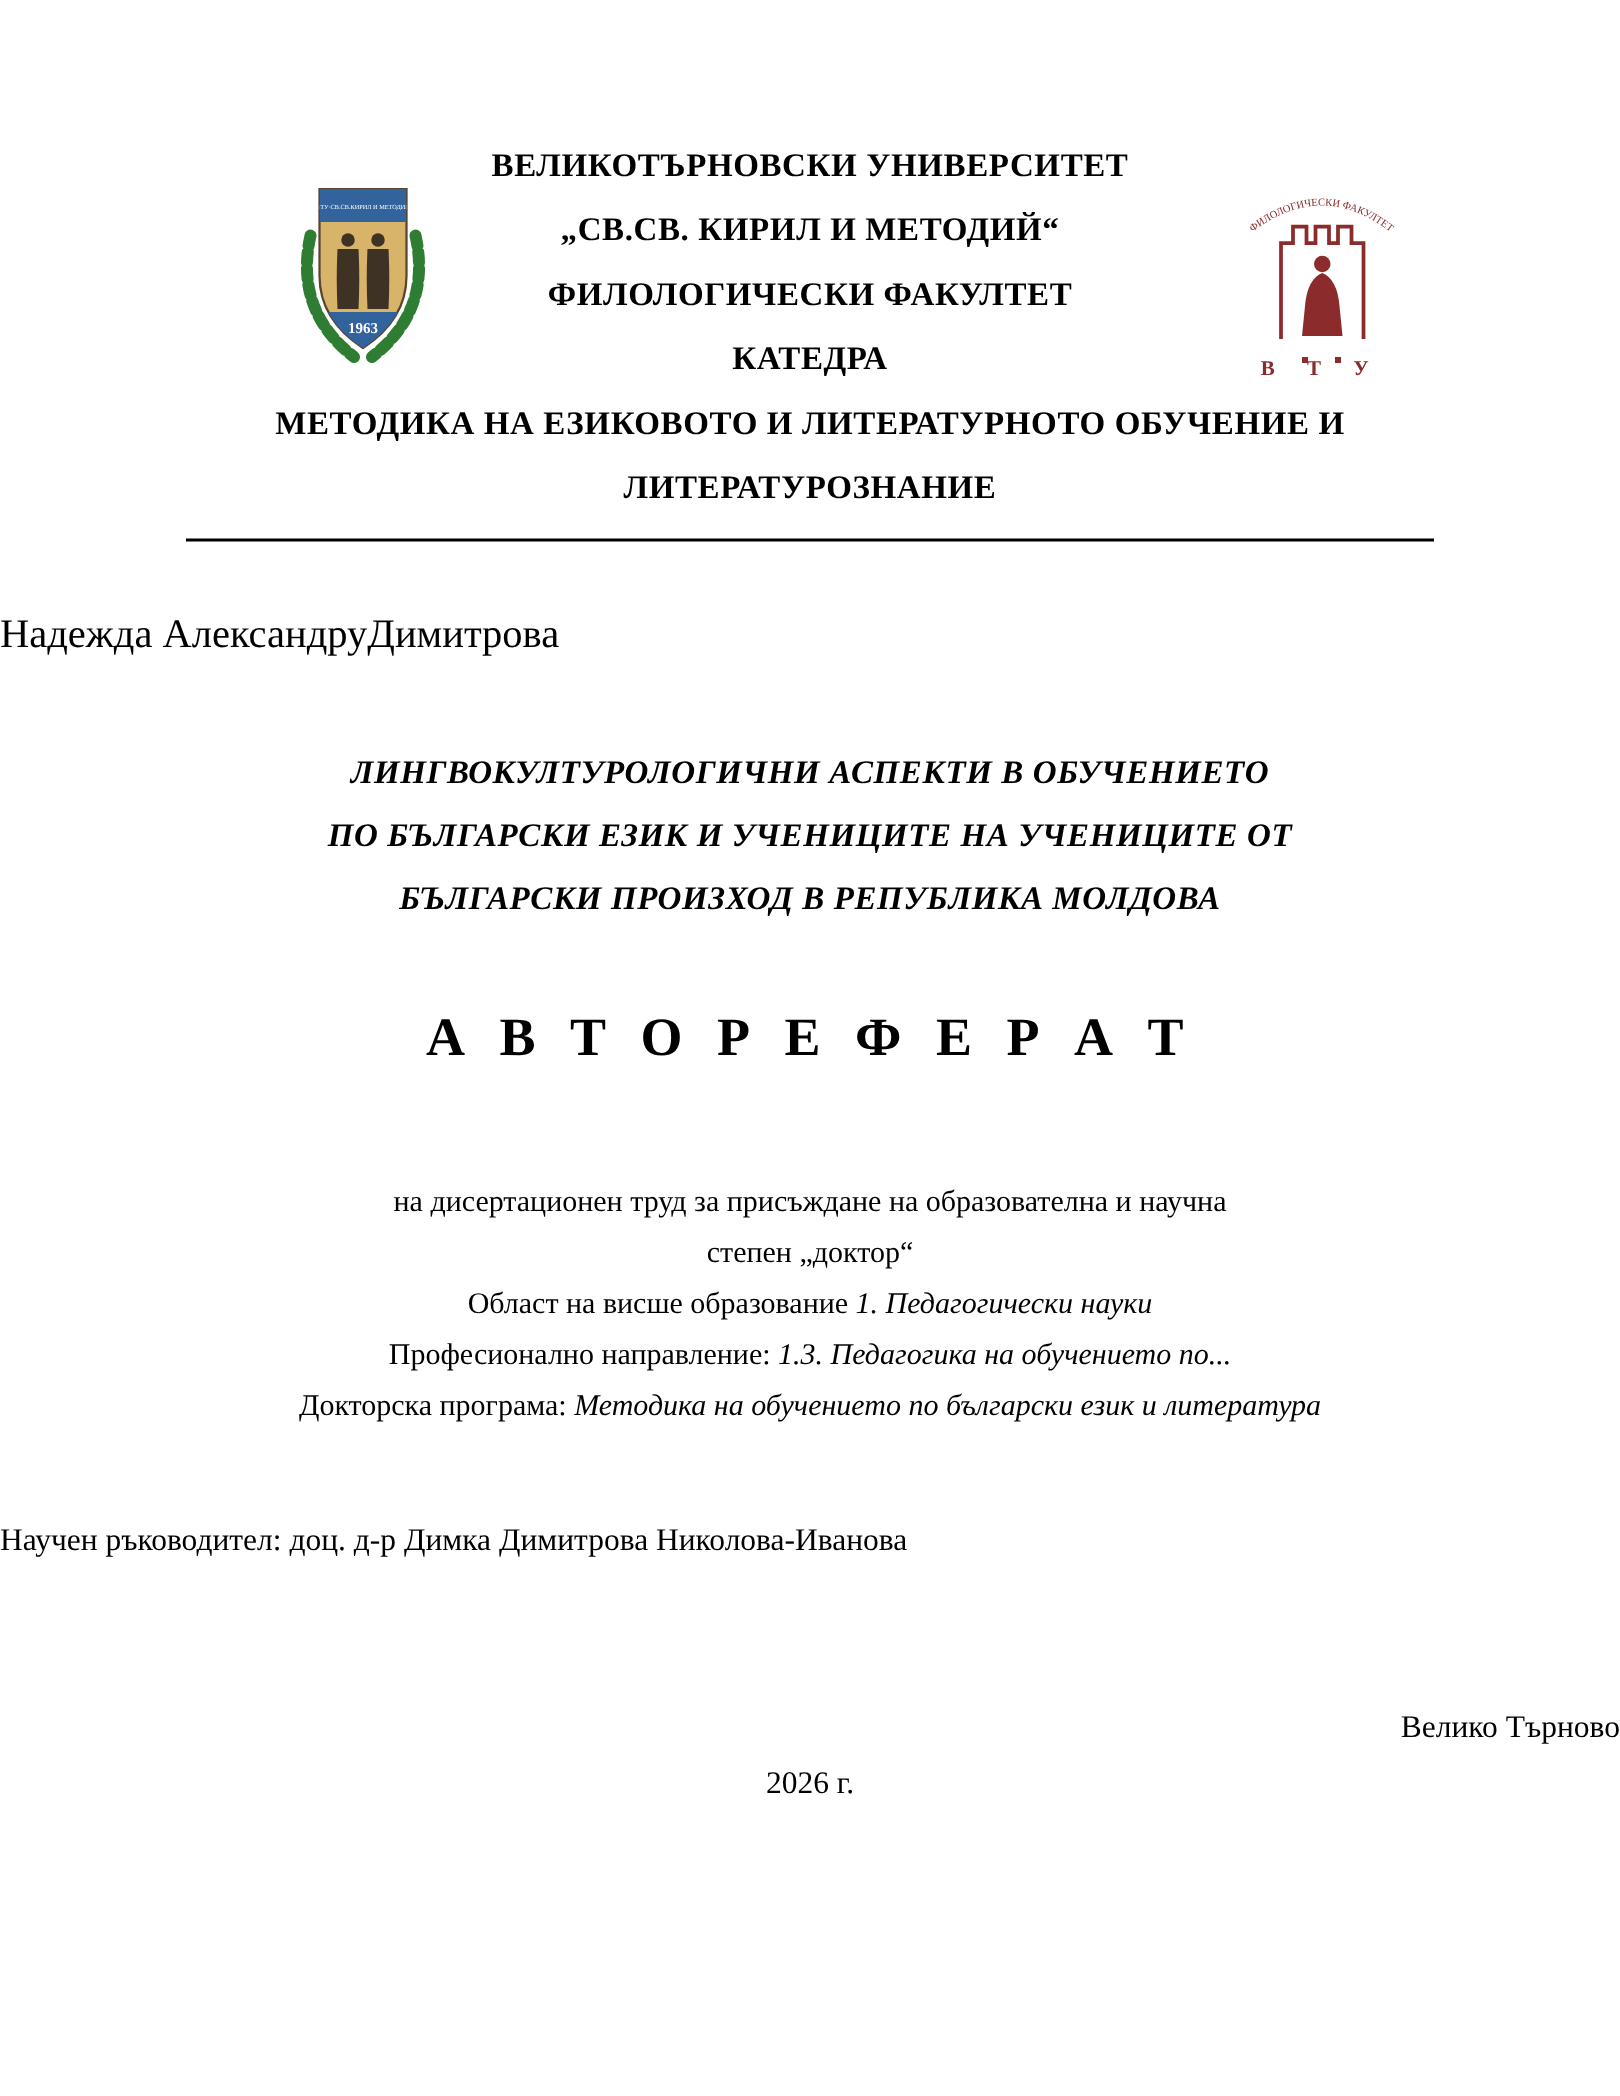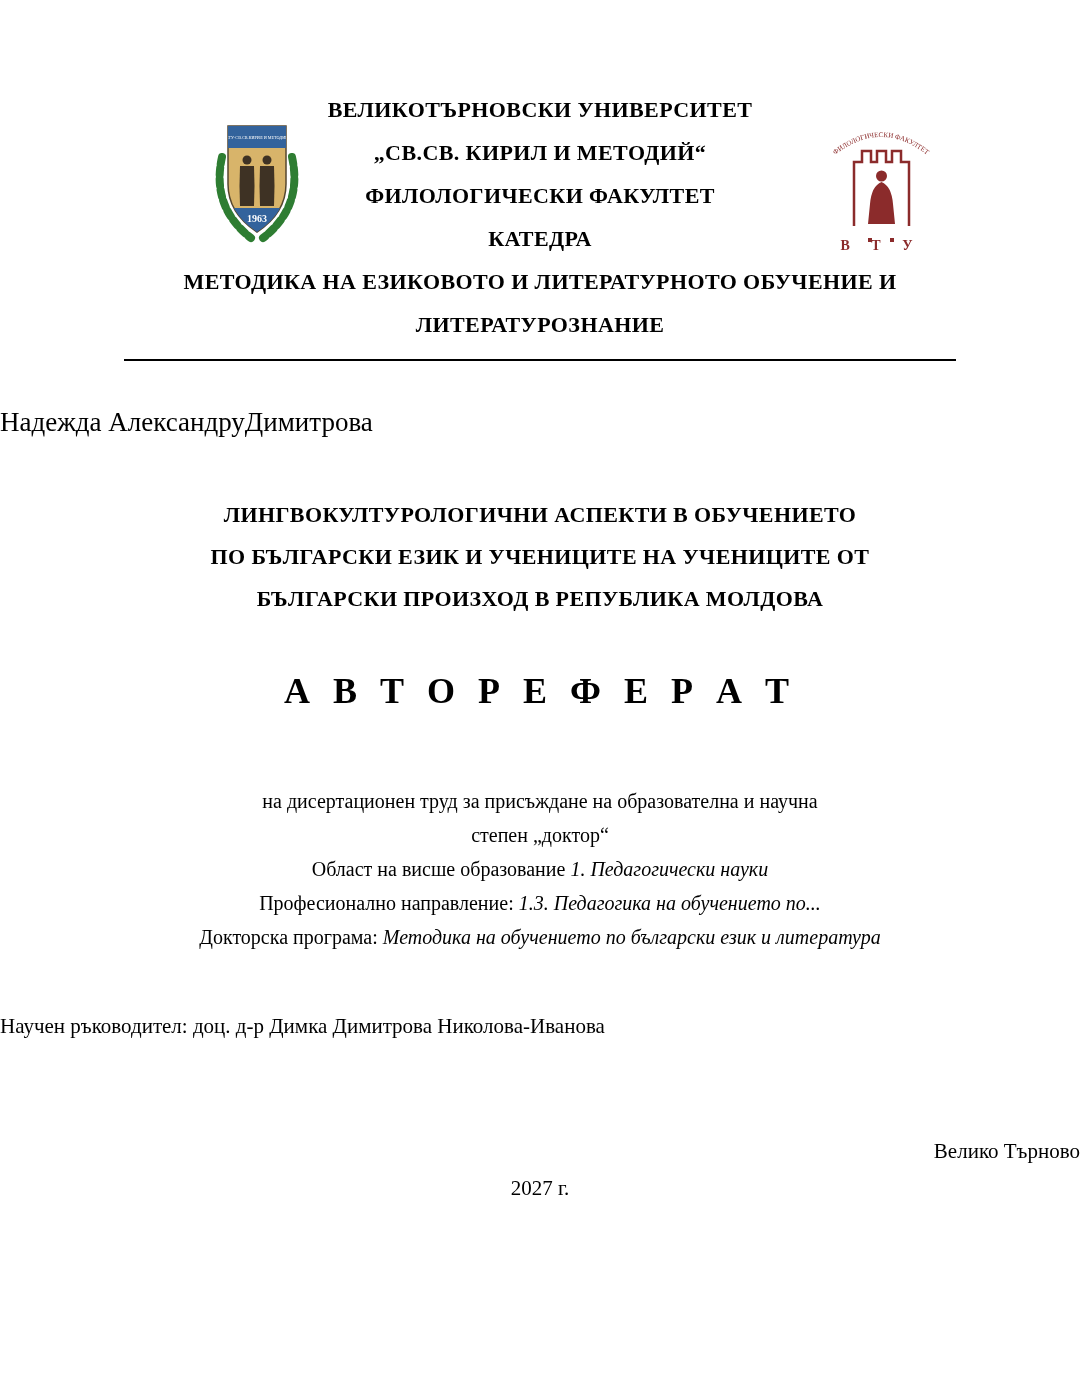--- a/index.html
+++ b/index.html
@@ -3,26 +3,26 @@
 <meta charset="utf-8">
 <style>
   html,body{margin:0;padding:0;background:#ffffff;}
   .page{
     width:1080px;height:1397px;position:relative;overflow:hidden;
     background:#ffffff;color:#000;
     font-family:"Liberation Serif","DejaVu Serif",serif;
   }
   .header{padding-top:88px;text-align:center;}
   .header-line{font-weight:bold;font-size:22px;line-height:43px;margin:0;letter-spacing:0.4px;}
-  .logo-left{position:absolute;left:203px;top:112px;width:108px;height:140px;}
+  .logo-left{position:absolute;left:188px;top:112px;width:108px;height:140px;}
   .logo-right{position:absolute;left:826px;top:110px;width:110px;height:150px;}
   .rule{width:832px;margin:13px auto 0 auto;border:none;border-top:2px solid #000;height:0;}
   .author{margin:46px 0 0 0;text-align:left;font-size:27px;}
   .title-block{margin-top:56px;text-align:center;}
-  .title-line{font-weight:bold;font-size:22px;line-height:42px;margin:0;letter-spacing:0.4px;}
+  .title-line{font-weight:bold;font-size:22px;line-height:42px;margin:0;letter-spacing:0.4px;font-style:italic;}
   .doctype{margin:50px 0 0 0;text-align:center;font-weight:bold;font-size:36px;letter-spacing:7px;}
   .details{margin:72px auto 0 auto;max-width:760px;text-align:center;font-size:20px;}
   .detail-line{margin:0;line-height:34px;}
   .details em{font-style:italic;}
   .supervisor{margin:60px 0 0 0;text-align:left;font-size:21px;}
   .city{margin:100px 0 0 0;text-align:right;font-size:21px;}
   .year{margin:12px 0 0 0;text-align:center;font-size:21px;}
 </style>
 </head>
 <body>
@@ -102,15 +102,15 @@
     <p class="detail-line">на дисертационен труд за присъждане на образователна и научна</p>
     <p class="detail-line">степен „доктор“</p>
     <p class="detail-line"><span>Област на висше образование </span><em>1. Педагогически науки</em></p>
     <p class="detail-line"><span>Професионално направление: </span><em>1.3. Педагогика на обучението по...</em></p>
     <p class="detail-line"><span>Докторска програма: </span><em>Методика на обучението по български език и литература</em></p>
   </div>
 
   <p class="supervisor">Научен ръководител: доц. д-р Димка Димитрова Николова-Иванова</p>
 
   <p class="city">Велико Търново</p>
-  <p class="year">2027 г.</p>
+  <p class="year">2026 г.</p>
 
 </div>
 
 </body></html>

